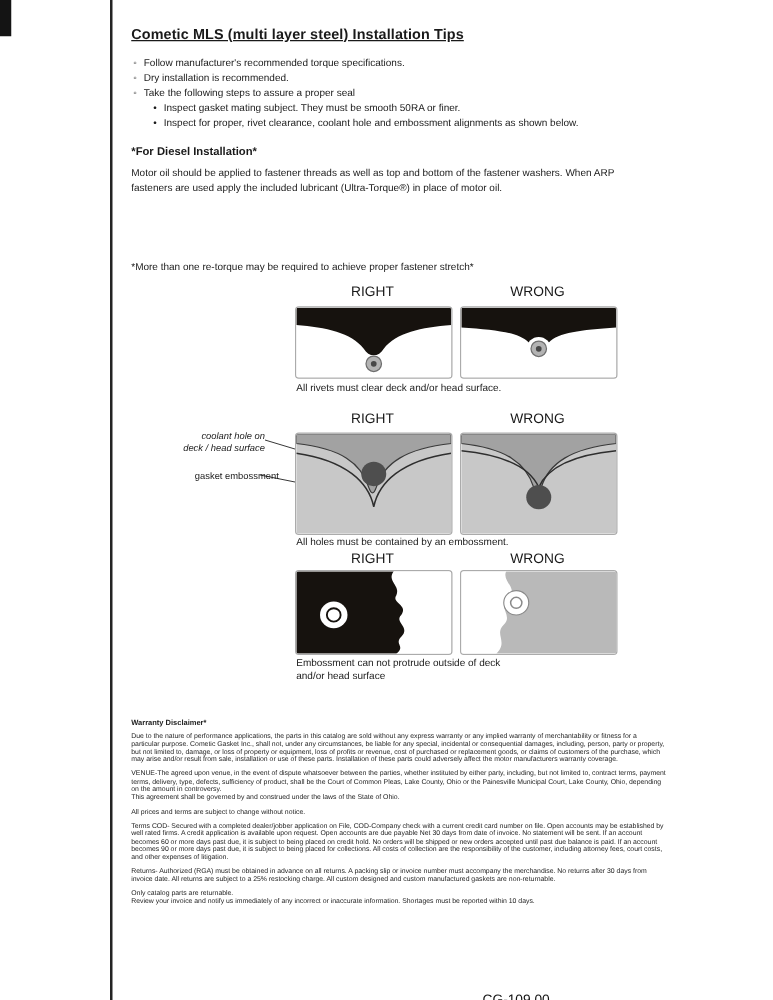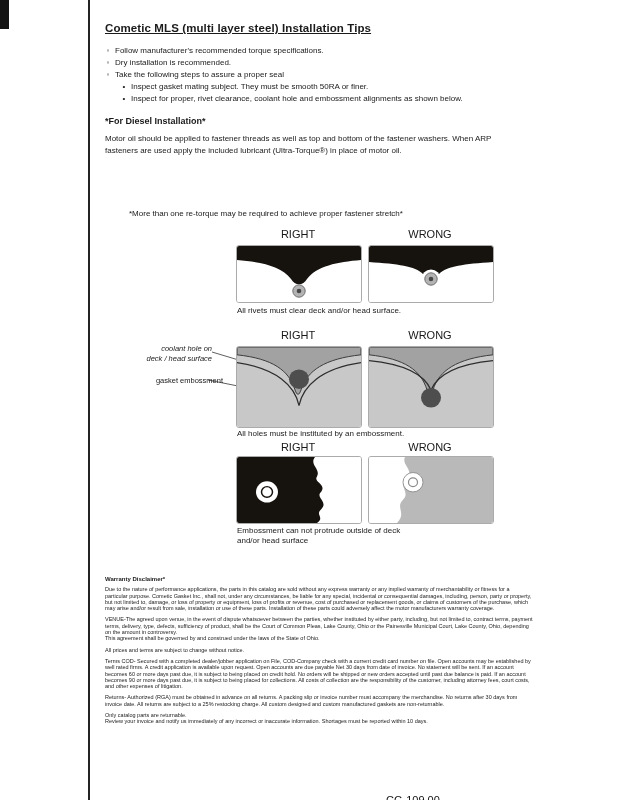--- a/index.html
+++ b/index.html
@@ -6,21 +6,21 @@
   .page{position:relative;width:618px;height:800px;background:#fff;overflow:hidden;
         font-family:"Liberation Sans",sans-serif;color:#1a1a1a;}
   .abs{position:absolute;}
   .title{font-size:11.5px;font-weight:bold;text-decoration:underline;letter-spacing:.1px;}
   .tips{font-size:8px;}
   .tip{display:flex;gap:4px;height:12px;align-items:center;}
   .tip .m{width:6px;text-align:center;flex:0 0 auto;}
   .sub{margin-left:16px;}
   .h2{font-size:9px;font-weight:bold;}
   .para{width:398px;font-size:8px;line-height:11.5px;}
-  .note{font-size:8px;margin-left:24px;}
+  .note{font-size:8px;}
   .dlabel{width:124px;text-align:center;font-size:11px;color:#181818;}
   .dimg{width:124px;border:1px solid #ababab;border-radius:3px;overflow:hidden;background:#fff;}
   .dimg svg{display:block;width:100%;height:100%;}
   .caption{font-size:8px;line-height:10px;}
   .preline{white-space:pre-line;}
   .annot{font-size:7.5px;line-height:9.5px;text-align:right;}
   .legal{width:428px;font-size:5.5px;line-height:6.3px;color:#222;}
   .legal .lh{font-size:6px;font-weight:bold;margin:0 0 4px 0;}
   .legal p{margin:0 0 5px 0;white-space:pre-line;}
   .footer{font-size:11px;color:#111;}
@@ -107,21 +107,21 @@
     </svg>
   </div>
   <div class="abs dimg" style="left:368px;top:346px;height:80px;">
     <svg viewBox="0 0 124 82" preserveAspectRatio="none">
       <rect x="0" y="0" width="124" height="82" fill="#c8c8c8"></rect>
       <path d="M0,0 H124 V8 C88,12 70,24 64,44 C62,50 60,50 58,44 C52,24 36,12 0,8 Z" fill="#a2a2a2" stroke="#3a3a3a" stroke-width="1"></path>
       <path d="M0,14 C40,18 56,30 62,44 C68,30 84,18 124,14" fill="none" stroke="#2e2e2e" stroke-width="1.2"></path>
       <circle cx="62" cy="52" r="10" fill="#4e4e4e"></circle>
     </svg>
   </div>
-  <div class="abs caption" style="left:237px;top:429px;">All holes must be instituted by an embossment.</div>
+  <div class="abs caption" style="left:237px;top:429px;">All holes must be contained by an embossment.</div>
 
   <div class="abs dlabel" style="left:236px;top:441px;">RIGHT</div>
   <div class="abs dlabel" style="left:368px;top:441px;">WRONG</div>
 
   <div class="abs dimg" style="left:236px;top:456px;height:66px;">
     <svg viewBox="0 0 124 68" preserveAspectRatio="none">
       <rect x="0" y="0" width="124" height="68" fill="#ffffff"></rect>
       <path d="M0,0 H78 C72,8 84,12 80,20 C76,26 90,28 84,36 C78,42 92,46 84,54 C78,60 88,62 80,68 H0 Z" fill="#16120e"></path>
       <circle cx="30" cy="36" r="11" fill="#ffffff"></circle>
       <circle cx="30" cy="36" r="5.5" fill="none" stroke="#16120e" stroke-width="1.5"></circle>

